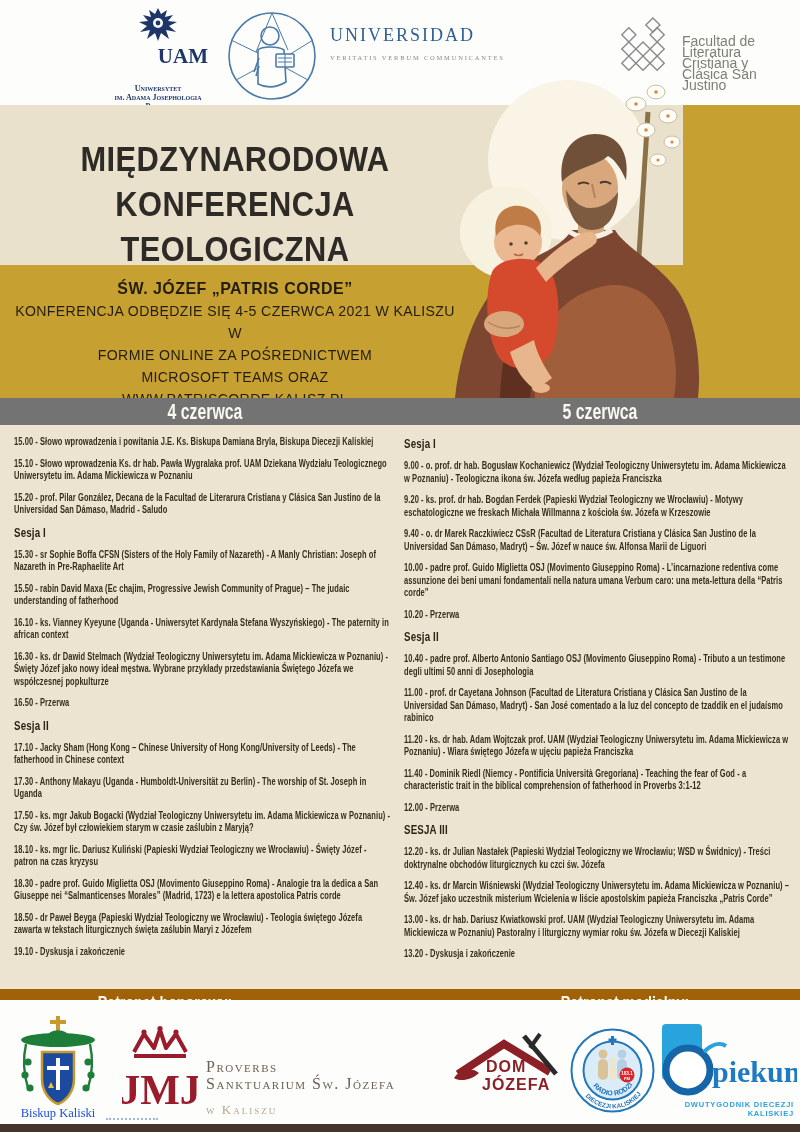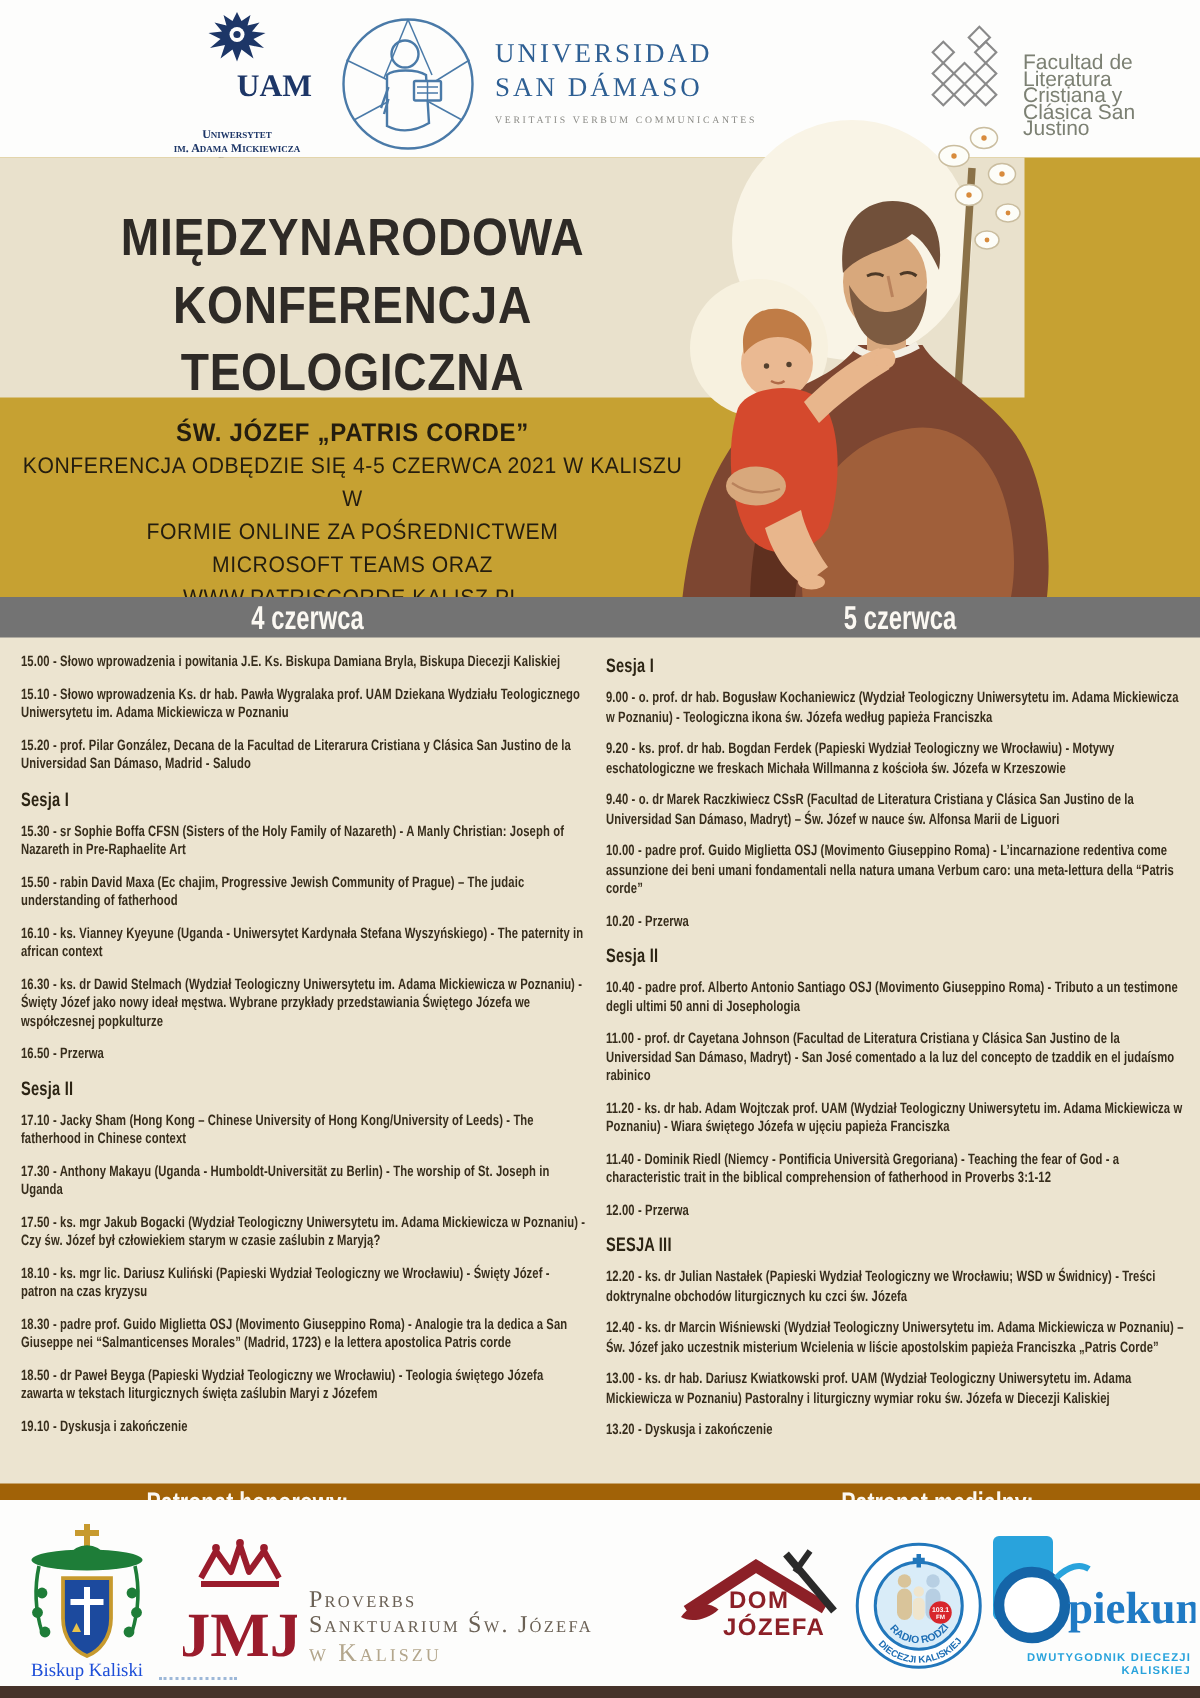--- a/index.html
+++ b/index.html
@@ -46,21 +46,21 @@
   .entry{margin:0 0 9px 0;font-size:10px;font-weight:bold;line-height:12.5px;letter-spacing:.1px;}
   .session{font-size:13px;line-height:14px;margin:1px 0 9px 0;color:#2c2414;letter-spacing:.2px;}
   
   .footer{position:absolute;top:1000px;left:0;width:800px;height:124px;background:#fdfdfc;}
   .bishop-caption{position:absolute;top:106px;left:10px;width:96px;text-align:center;
                   font-family:"Liberation Serif",serif;font-size:12.5px;color:#1d4ed8;}
   .mini-dashes{position:absolute;top:118px;left:106px;width:52px;border-top:2px dotted #9db8d8;}
   .sanctuary-text{position:absolute;top:58px;left:206px;font-family:"Liberation Serif",serif;
                   font-variant:small-caps;color:#6b6155;}
   .sanctuary-line{font-size:16px;line-height:17px;letter-spacing:1.5px;}
-  .sanctuary-sub{font-size:17px;letter-spacing:2px;color:#b3a68c;margin-top:0;}
+  .sanctuary-sub{font-size:13px;letter-spacing:2px;color:#b3a68c;margin-top:10px;}
   .opiekun-sub{position:absolute;top:100px;left:658px;width:136px;text-align:right;font-size:7.5px;
                font-weight:bold;letter-spacing:.8px;color:#29a3dc;}
   svg text{font-family:"Liberation Sans",sans-serif;}
   .serif-text{font-family:"Liberation Serif",serif;}
 </style>
 </head>
 <body>
 
 <div class="poster">
 
@@ -68,21 +68,21 @@
     <div class="uam-block">
       <svg width="44" height="36" viewBox="0 0 44 36">
         <path d="M22,2 L25,8 L31,4 L29,11 L37,9 L32,15 L41,16 L33,20 L40,26 L30,24 L33,33 L25,27 L22,35 L19,27 L11,33 L14,24 L4,26 L11,20 L3,16 L12,15 L7,9 L15,11 L13,4 L19,8 Z" fill="#1d3667"></path>
         <circle cx="22" cy="17" r="5" fill="#fdfdfc"></circle>
         <circle cx="22" cy="17" r="2.4" fill="#1d3667"></circle>
       </svg>
       <div class="uam-monogram">UAM</div>
       <div class="uam-caption">
 
       <div>Uniwersytet</div>
-          <div>im. Adama Mickiewicza</div>
+          <div>im. Adama Josephologia</div>
           <div>w Poznaniu</div>
         </div>
     </div>
 
     <svg class="sd-logo" width="92" height="92" viewBox="0 0 92 92">
       <circle cx="46" cy="46" r="43" fill="none" stroke="#4a7aa8" stroke-width="1.6"></circle>
       <g stroke="#4a7aa8" stroke-width="1">
           <path d="M46,3 L30,42"></path>
           <path d="M46,3 L62,40"></path>
           <path d="M5,30 L38,46"></path>
@@ -91,21 +91,20 @@
           <path d="M82,70 L60,58"></path>
         </g>
       <circle cx="44" cy="26" r="9" fill="none" stroke="#4a7aa8" stroke-width="1.6"></circle>
       <path d="M32,40 C36,36 52,36 58,40 L60,72 C50,78 40,78 32,74 Z" fill="#fdfdfc" stroke="#4a7aa8" stroke-width="1.6"></path>
       <rect x="50" y="44" width="18" height="13" rx="1" fill="#fdfdfc" stroke="#4a7aa8" stroke-width="1.6"></rect>
       <path d="M59,44 L59,57 M52,48 L66,48 M52,52 L66,52" stroke="#4a7aa8" stroke-width="1"></path>
       <path d="M33,48 L28,62 M33,56 L30,66" stroke="#4a7aa8" stroke-width="1.6" fill="none"></path>
     </svg>
     <div class="sd-text">
       <div class="sd-name">UNIVERSIDAD</div>
-      <div class="sd-name">SAN DÁMASO</div>
       <div class="sd-motto">VERITATIS VERBUM COMMUNICANTES</div>
     </div>
 
     <svg class="sj-logo" width="74" height="66" viewBox="0 0 74 66">
       <g fill="none" stroke="#8a8a8a" stroke-width="1.4">
         <g transform="translate(37,33)">
           <rect x="-5" y="-5" width="10" height="10" transform="rotate(45)"></rect>
           <rect x="-5" y="-19" width="10" height="10" transform="rotate(45) translate(-10,-10)"></rect>
           <rect x="-5" y="-5" width="10" height="10" transform="rotate(45) translate(10,10)"></rect>
           <rect x="-5" y="-5" width="10" height="10" transform="rotate(45) translate(10,-10)"></rect>

